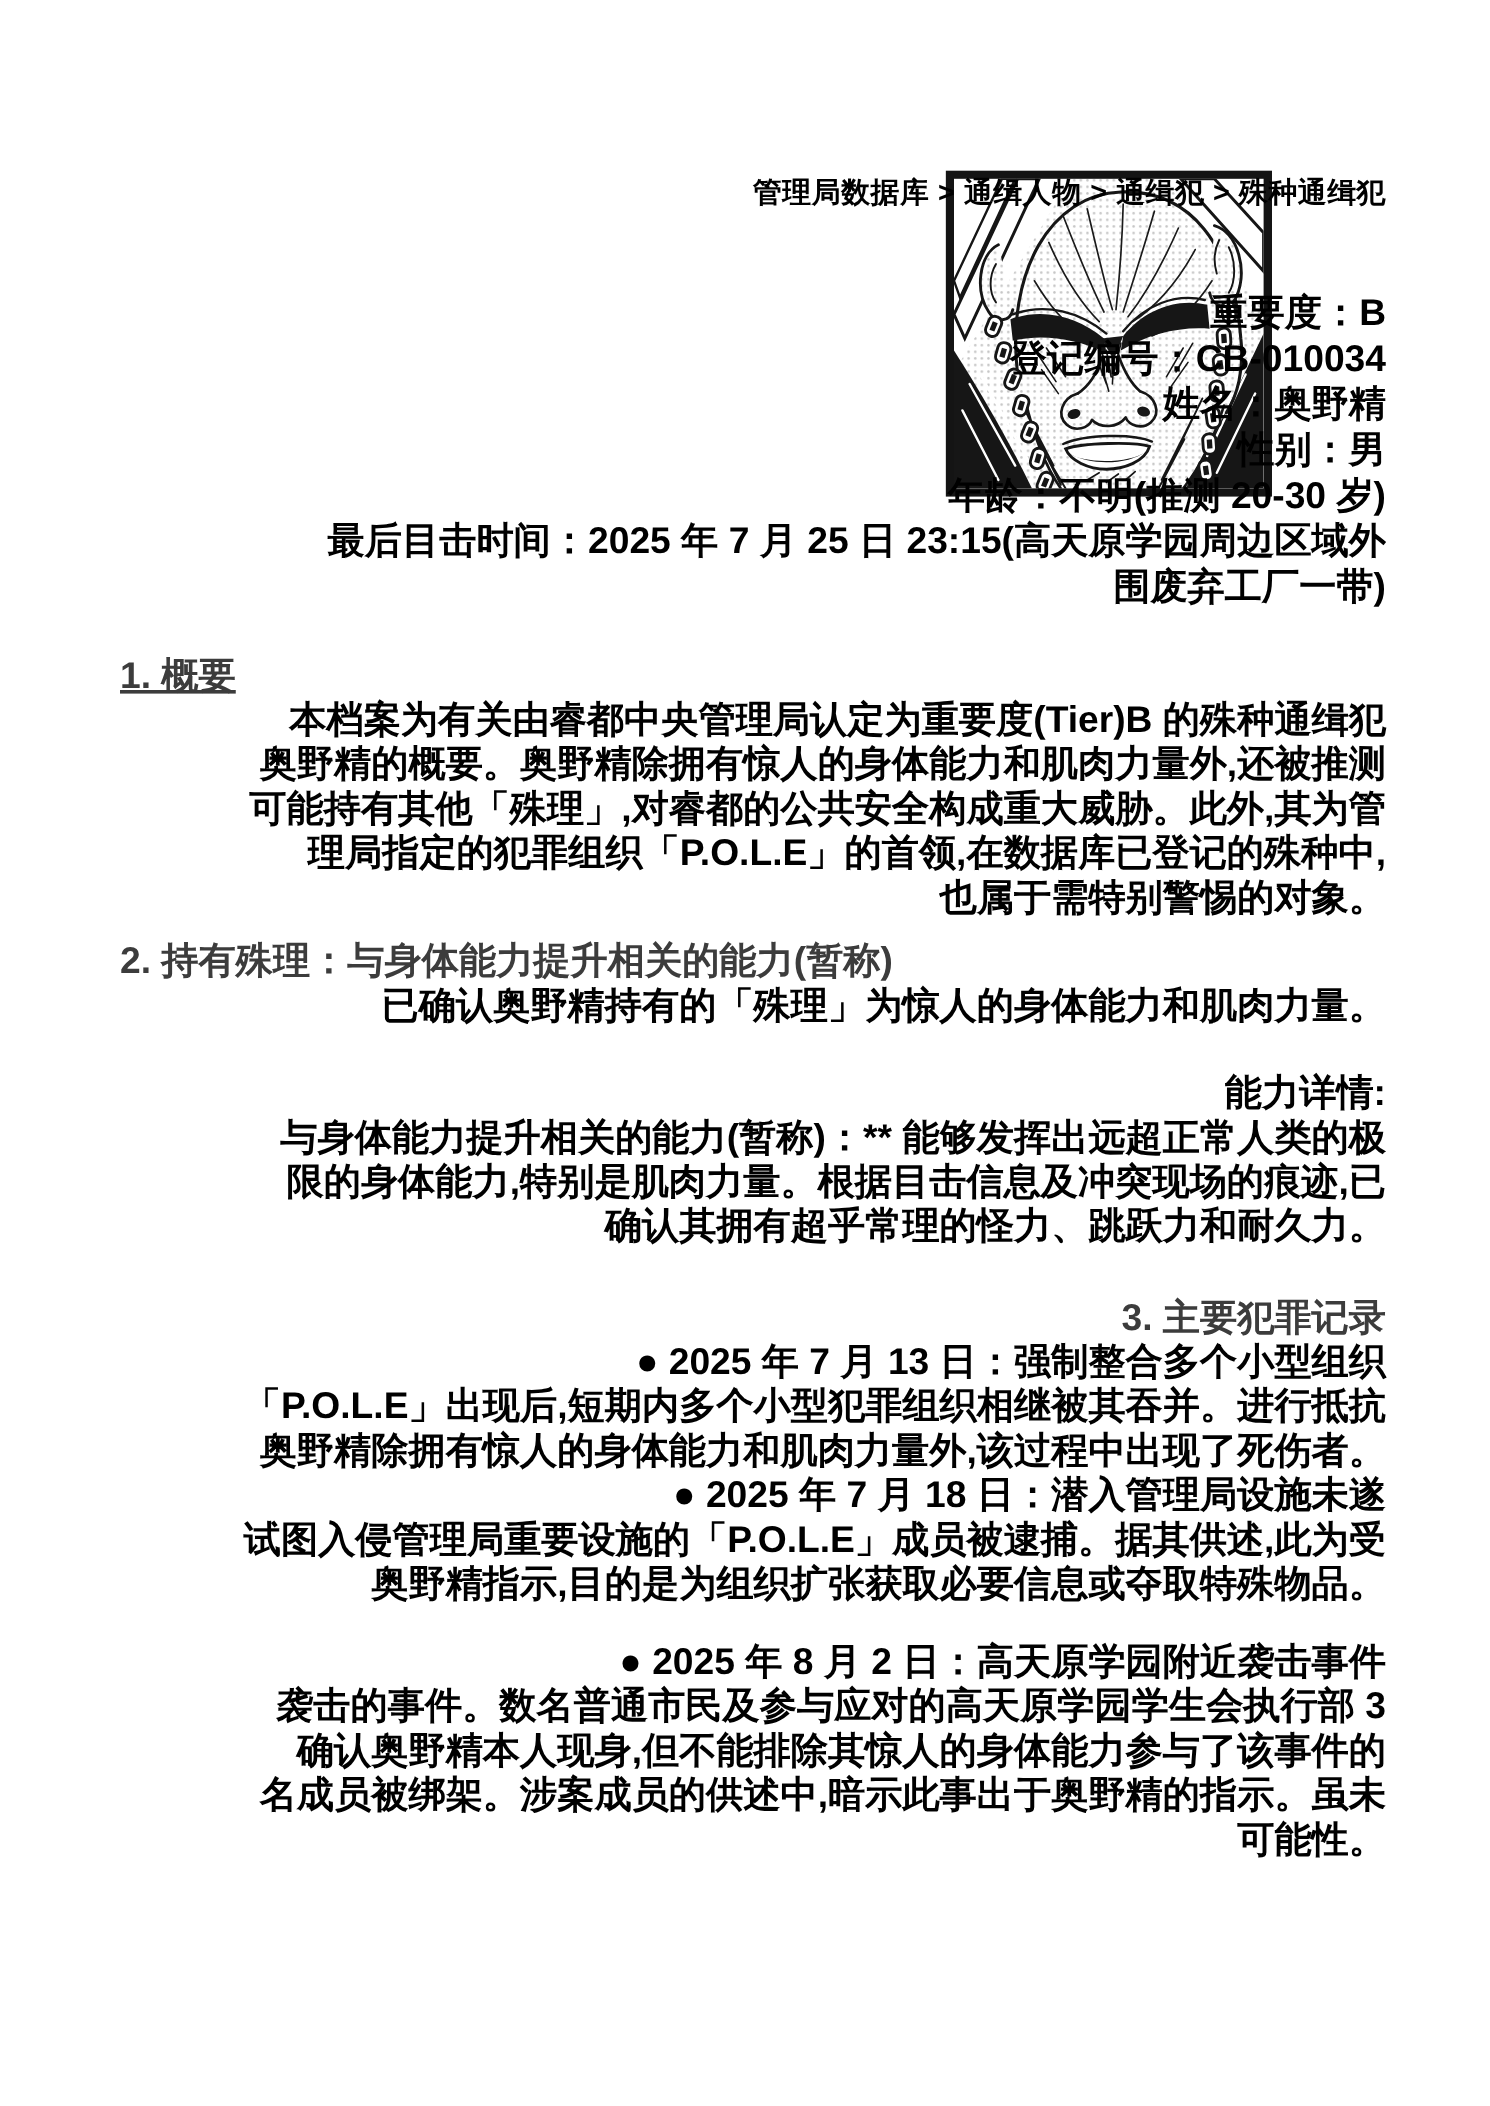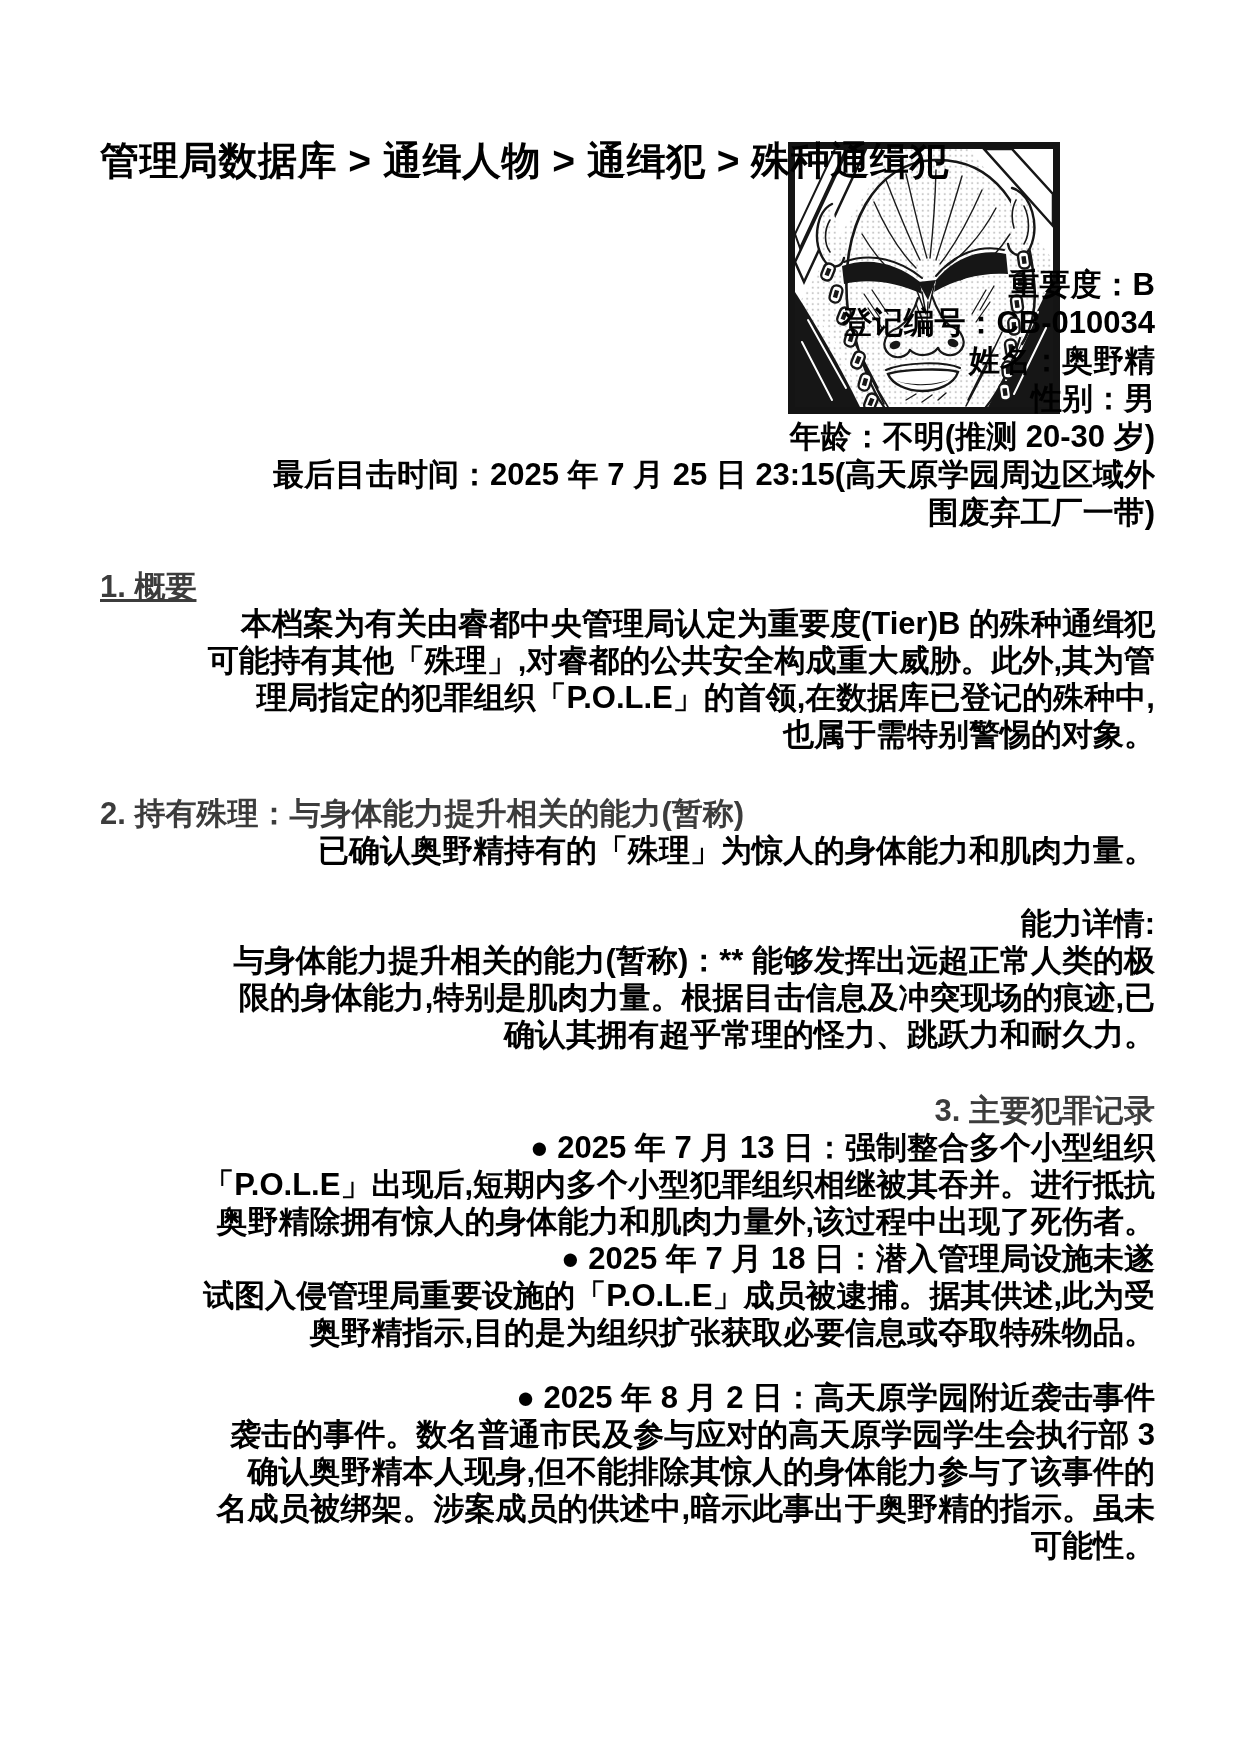--- a/index.html
+++ b/index.html
@@ -7,31 +7,31 @@
     position:relative;
     width:1242px;height:1755px;
     background:#ffffff;
     font-family:"Liberation Sans","DejaVu Sans",sans-serif;
     font-weight:700;
     color:#000;
     overflow:hidden;
   }
   .col{position:absolute;left:100px;top:142px;width:1055px;}
   .breadcrumb{
-    font-size:39px;line-height:37px;letter-spacing:0.5px;
-    margin-bottom:87px;white-space:pre-wrap;
+    font-size:24px;line-height:37px;letter-spacing:0.5px;
+    margin-bottom:63px;white-space:pre-wrap;text-align:right;
   }
   .line{font-size:31px;line-height:37px;white-space:pre-wrap;text-align:right;}
   .profile .line{line-height:38px;}
   .sec-h{
     font-size:31px;line-height:37px;color:#3c3c3c;
     font-stretch:condensed;white-space:pre-wrap;
   }
   .sec1{margin-top:36px;text-decoration:underline;}
-  .sec2{margin-top:42px;}
+  .sec2{margin-top:16px;}
   .subhead{margin-top:36px;}
   .sec3{margin-top:39px;text-align:right;}
   .item3{margin-top:28px;}
   .portrait{
     position:absolute;left:788px;top:142px;width:272px;height:272px;
   }
   .portrait svg{display:block;}
 </style>
 </head>
 <body>
@@ -148,20 +148,21 @@
       <div class="line">姓名：奥野精</div>
       <div class="line">性别：男</div>
       <div class="line">年龄：不明(推测 20-30 岁)</div>
       <div class="line">最后目击时间：2025 年 7 月 25 日 23:15(高天原学园周边区域外</div>
       <div class="line">围废弃工厂一带)</div>
     </div>
 
     <section>
       <div class="sec-h sec1">1. 概要</div>
       <div class="line">本档案为有关由睿都中央管理局认定为重要度(Tier)B 的殊种通缉犯</div>
+      <div class="line">奥野精的概要。奥野精除拥有惊人的身体能力和肌肉力量外,还被推测</div>
       <div class="line">可能持有其他「殊理」,对睿都的公共安全构成重大威胁。此外,其为管</div>
       <div class="line">理局指定的犯罪组织「P.O.L.E」的首领,在数据库已登记的殊种中,</div>
       <div class="line">也属于需特别警惕的对象。</div>
     </section>
 
     <section>
       <div class="sec-h sec2">2. 持有殊理：与身体能力提升相关的能力(暂称)</div>
       <div class="line">已确认奥野精持有的「殊理」为惊人的身体能力和肌肉力量。</div>
       <div class="line subhead">能力详情:</div>
       <div class="line">与身体能力提升相关的能力(暂称)：** 能够发挥出远超正常人类的极</div>

